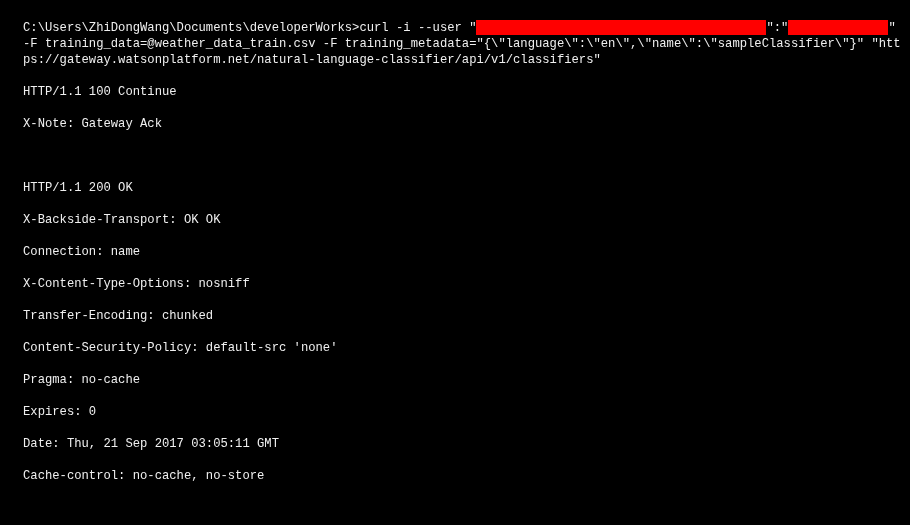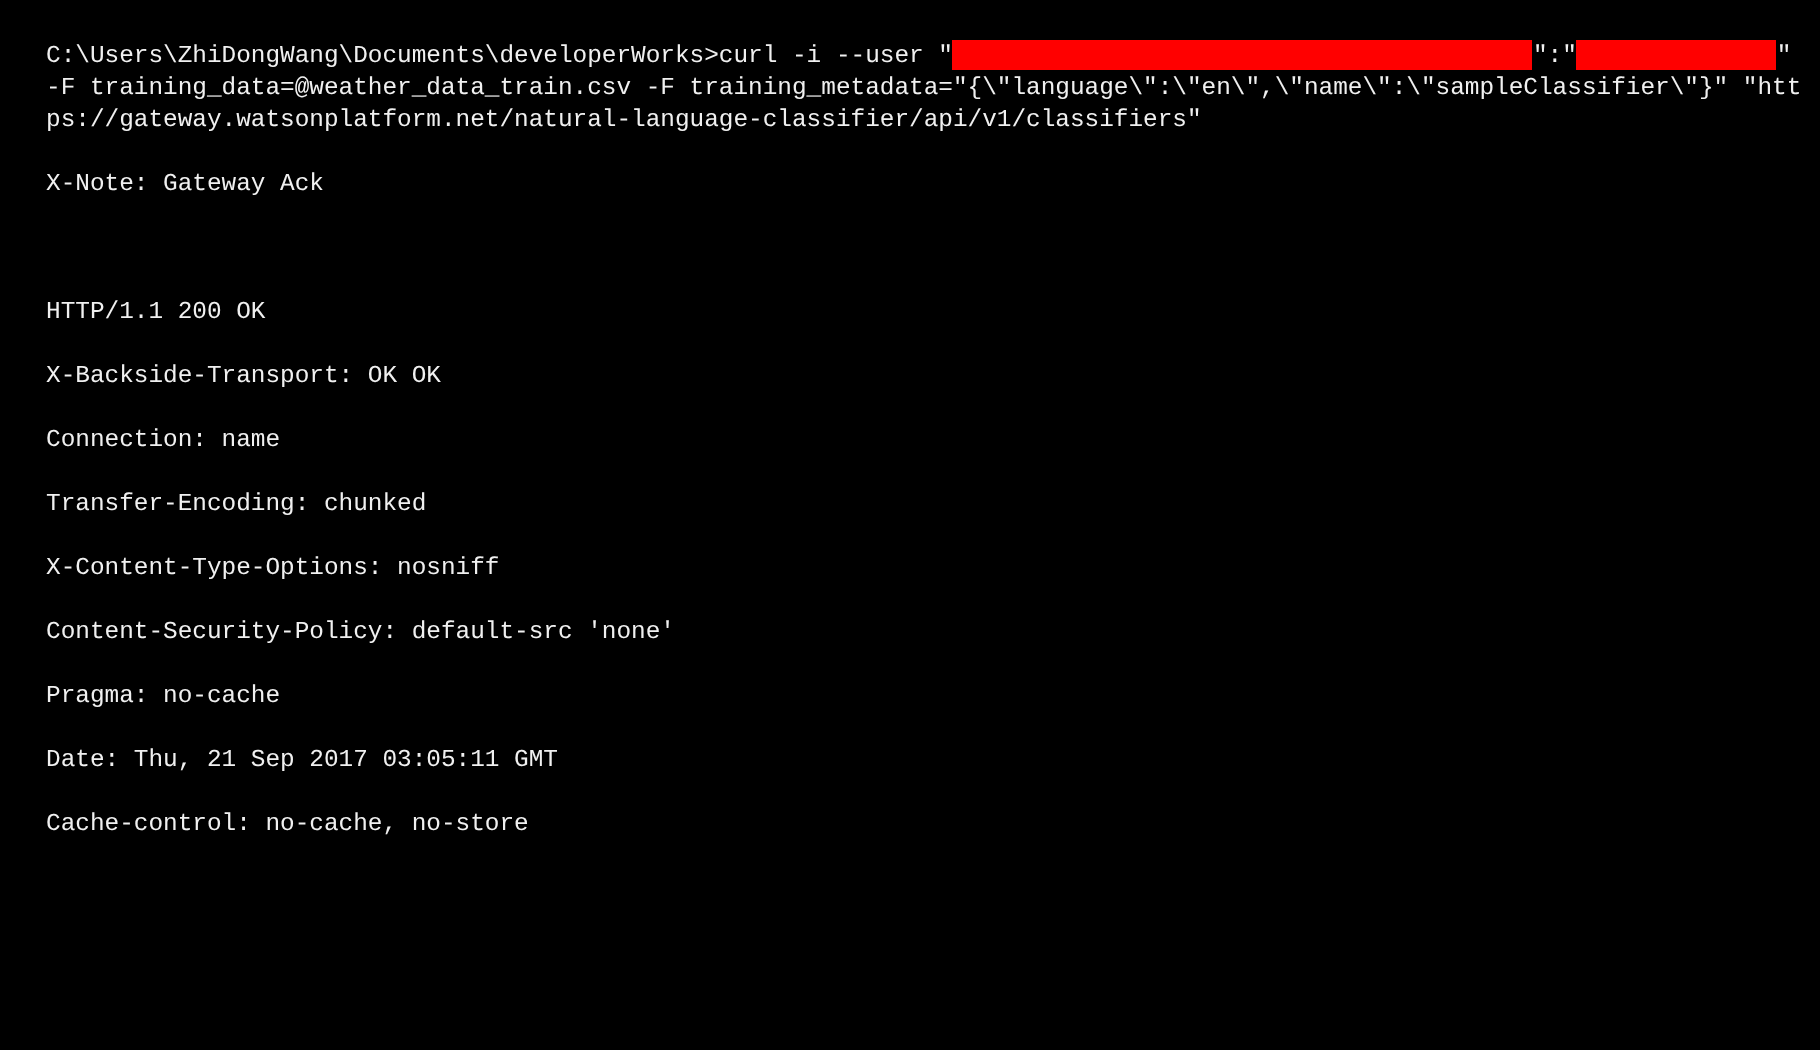--- a/index.html
+++ b/index.html
@@ -29,29 +29,31 @@
     height: 15px;
   }
   .redact.long { width: 290px; }
   .redact.short { width: 100px; }
 </style>
 </head>
 <body>
 
 <div class="terminal">
 <span class="line"><span>C:\Users\ZhiDongWang\Documents\developerWorks&gt;curl -i --user "</span><span class="redact long"></span><span>":"</span><span class="redact short"></span><span>" -F training_data=@weather_data_train.csv -F training_metadata="{\"language\":\"en\",\"name\":\"sampleClassifier\"}" "https://gateway.watsonplatform.net/natural-language-classifier/api/v1/classifiers"</span></span>
+<span class="line">HTTP/1.1 100 Continue</span>
 <span class="line">X-Note: Gateway Ack</span>
 <span class="line">&nbsp;</span>
 <span class="line">HTTP/1.1 200 OK</span>
 <span class="line">X-Backside-Transport: OK OK</span>
 <span class="line">Connection: name</span>
+<span class="line">X-Content-Type-Options: nosniff</span>
 <span class="line">Transfer-Encoding: chunked</span>
-<span class="line">X-Content-Type-Options: nosniff</span>
 <span class="line">Content-Security-Policy: default-src 'none'</span>
 <span class="line">Pragma: no-cache</span>
+<span class="line">Expires: 0</span>
 <span class="line">Date: Thu, 21 Sep 2017 03:05:11 GMT</span>
 <span class="line">Cache-control: no-cache, no-store</span>
 
 
 
 
 
 
 
 

